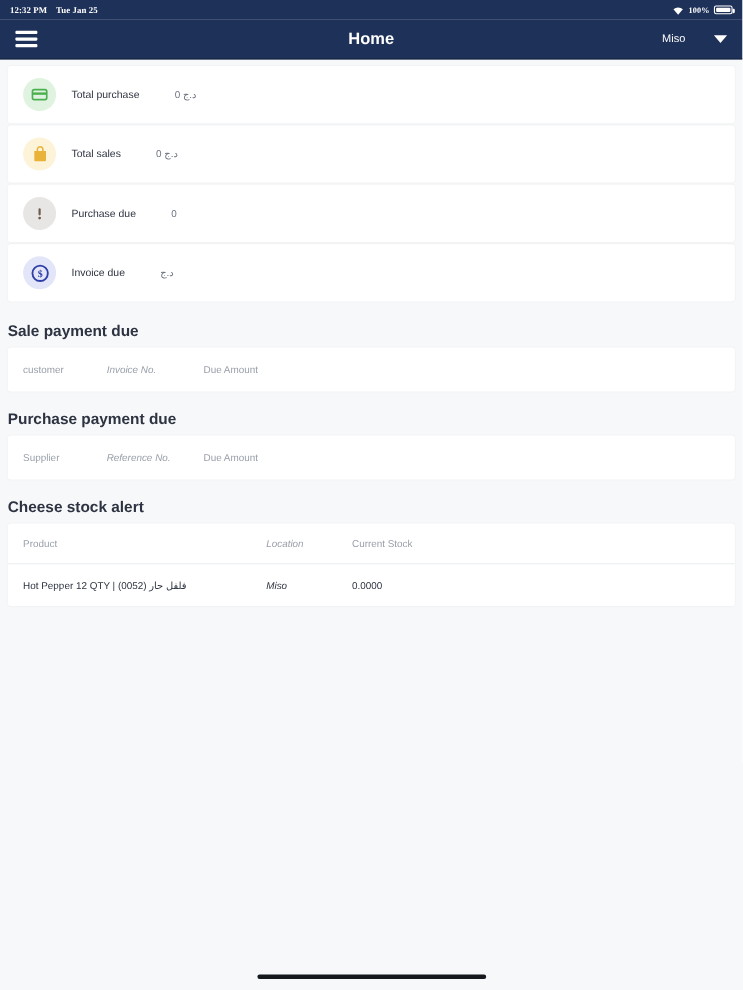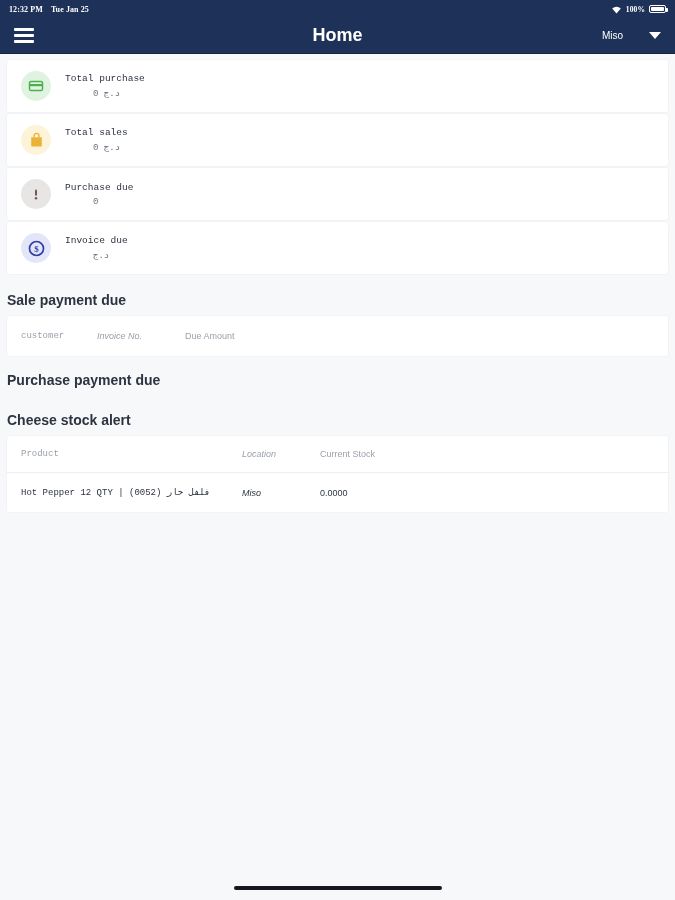--- a/index.html
+++ b/index.html
@@ -33,21 +33,21 @@
   .navbar {
     height:36px; background:#1e3158; color:#ffffff;
     display:flex; align-items:center; position:relative; padding:0 14px;
     border-bottom:1px solid #16243f;
   }
   .hamburger { width:20px; height:15px; display:flex; flex-direction:column;
                justify-content:space-between; cursor:pointer; }
   .hamburger span { display:block; height:3px; background:#ffffff; border-radius:1px; }
   .nav-title {
     position:absolute; left:0; right:0; text-align:center;
-    font-size:18px; font-weight:bold; pointer-events:none;
+    font-size:15px; font-weight:bold; pointer-events:none;
   }
   .nav-right { margin-left:auto; display:flex; align-items:center; gap:26px; z-index:2; }
   .nav-loc { font-size:10px; }
   .caret { width:0; height:0; border-left:6px solid transparent;
            border-right:6px solid transparent; border-top:7px solid #ffffff; }
 
   
   .cards { padding:6px 7px 0 7px; }
   .card {
     background:#ffffff; border-radius:3px; margin-bottom:2px;
@@ -56,42 +56,42 @@
   }
   .c-icon {
     width:30px; height:30px; border-radius:50%;
     display:flex; align-items:center; justify-content:center;
     flex:0 0 30px; margin-right:14px;
   }
   .c-green { background:#dff3e0; }
   .c-amber { background:#fdf3d8; }
   .c-gray  { background:#e8e6e4; }
   .c-blue  { background:#e3e6f8; }
-  .c-text { display:flex; flex-direction:column; gap:4px;font-family:Liberation Mono, monospace; }
+  .c-text { display:flex; gap:4px; }
   .c-label { font-size:9.5px; color:#2d3340; }
   .c-value { font-size:9px; color:#6b7280; direction:ltr;margin-left:28px; }
 
   
   .section-title {
     font-size:14px; color:#2d3340; padding:16px 7px 8px 7px; font-weight:bold;
   }
   .tbl-wrap {
     background:#ffffff; border-radius:3px; margin:0 7px;
     box-shadow:0 0 0 1px rgba(0,0,0,0.02); overflow:hidden;
   }
   table { width:100%; border-collapse:collapse; }
   th {
     text-align:left; font-weight:normal; font-size:9px; color:#9aa0aa;
     padding:13px 0 13px 0; white-space:nowrap;
   }
   td {
     text-align:left; font-size:9px; color:#2d3340;
     padding:14px 0 14px 0; border-top:1px solid #eceef1; white-space:nowrap;
   }
-  .col-a { width:235px; padding-left:14px !important;font-family:Liberation Mono, monospace; }
+  .col-a { width:235px; padding-left:14px !important; }
   .col-b { width:78px;font-style:italic; }
   .col-c { width:auto; }
   .empty-tbl th { padding:15px 0; }
   .empty-tbl .col-a { width:90px; }
   .empty-tbl .col-b { width:88px; }
 
   
   .home-ind {
     position:absolute; bottom:10px; left:50%; transform:translateX(-50%);
     width:208px; height:4px; background:#15181d; border-radius:3px;
@@ -193,20 +193,32 @@
           <th class="col-a">customer</th>
           <th class="col-b">Invoice No.</th>
           <th class="col-c">Due Amount</th>
         </tr>
       </thead>
       <tbody></tbody>
     </table>
   </div>
 
   <div class="section-title">Purchase payment due</div>
+  <div class="tbl-wrap">
+    <table class="empty-tbl">
+      <thead>
+        <tr>
+          <th class="col-a">Supplier</th>
+          <th class="col-b">Reference No.</th>
+          <th class="col-c">Due Amount</th>
+        </tr>
+      </thead>
+      <tbody></tbody>
+    </table>
+  </div>
 
   <div class="section-title">Cheese stock alert</div>
   <div class="tbl-wrap">
     <table>
       <thead>
         <tr>
           <th class="col-a">Product</th>
           <th class="col-b">Location</th>
           <th class="col-c">Current Stock</th>
         </tr>

